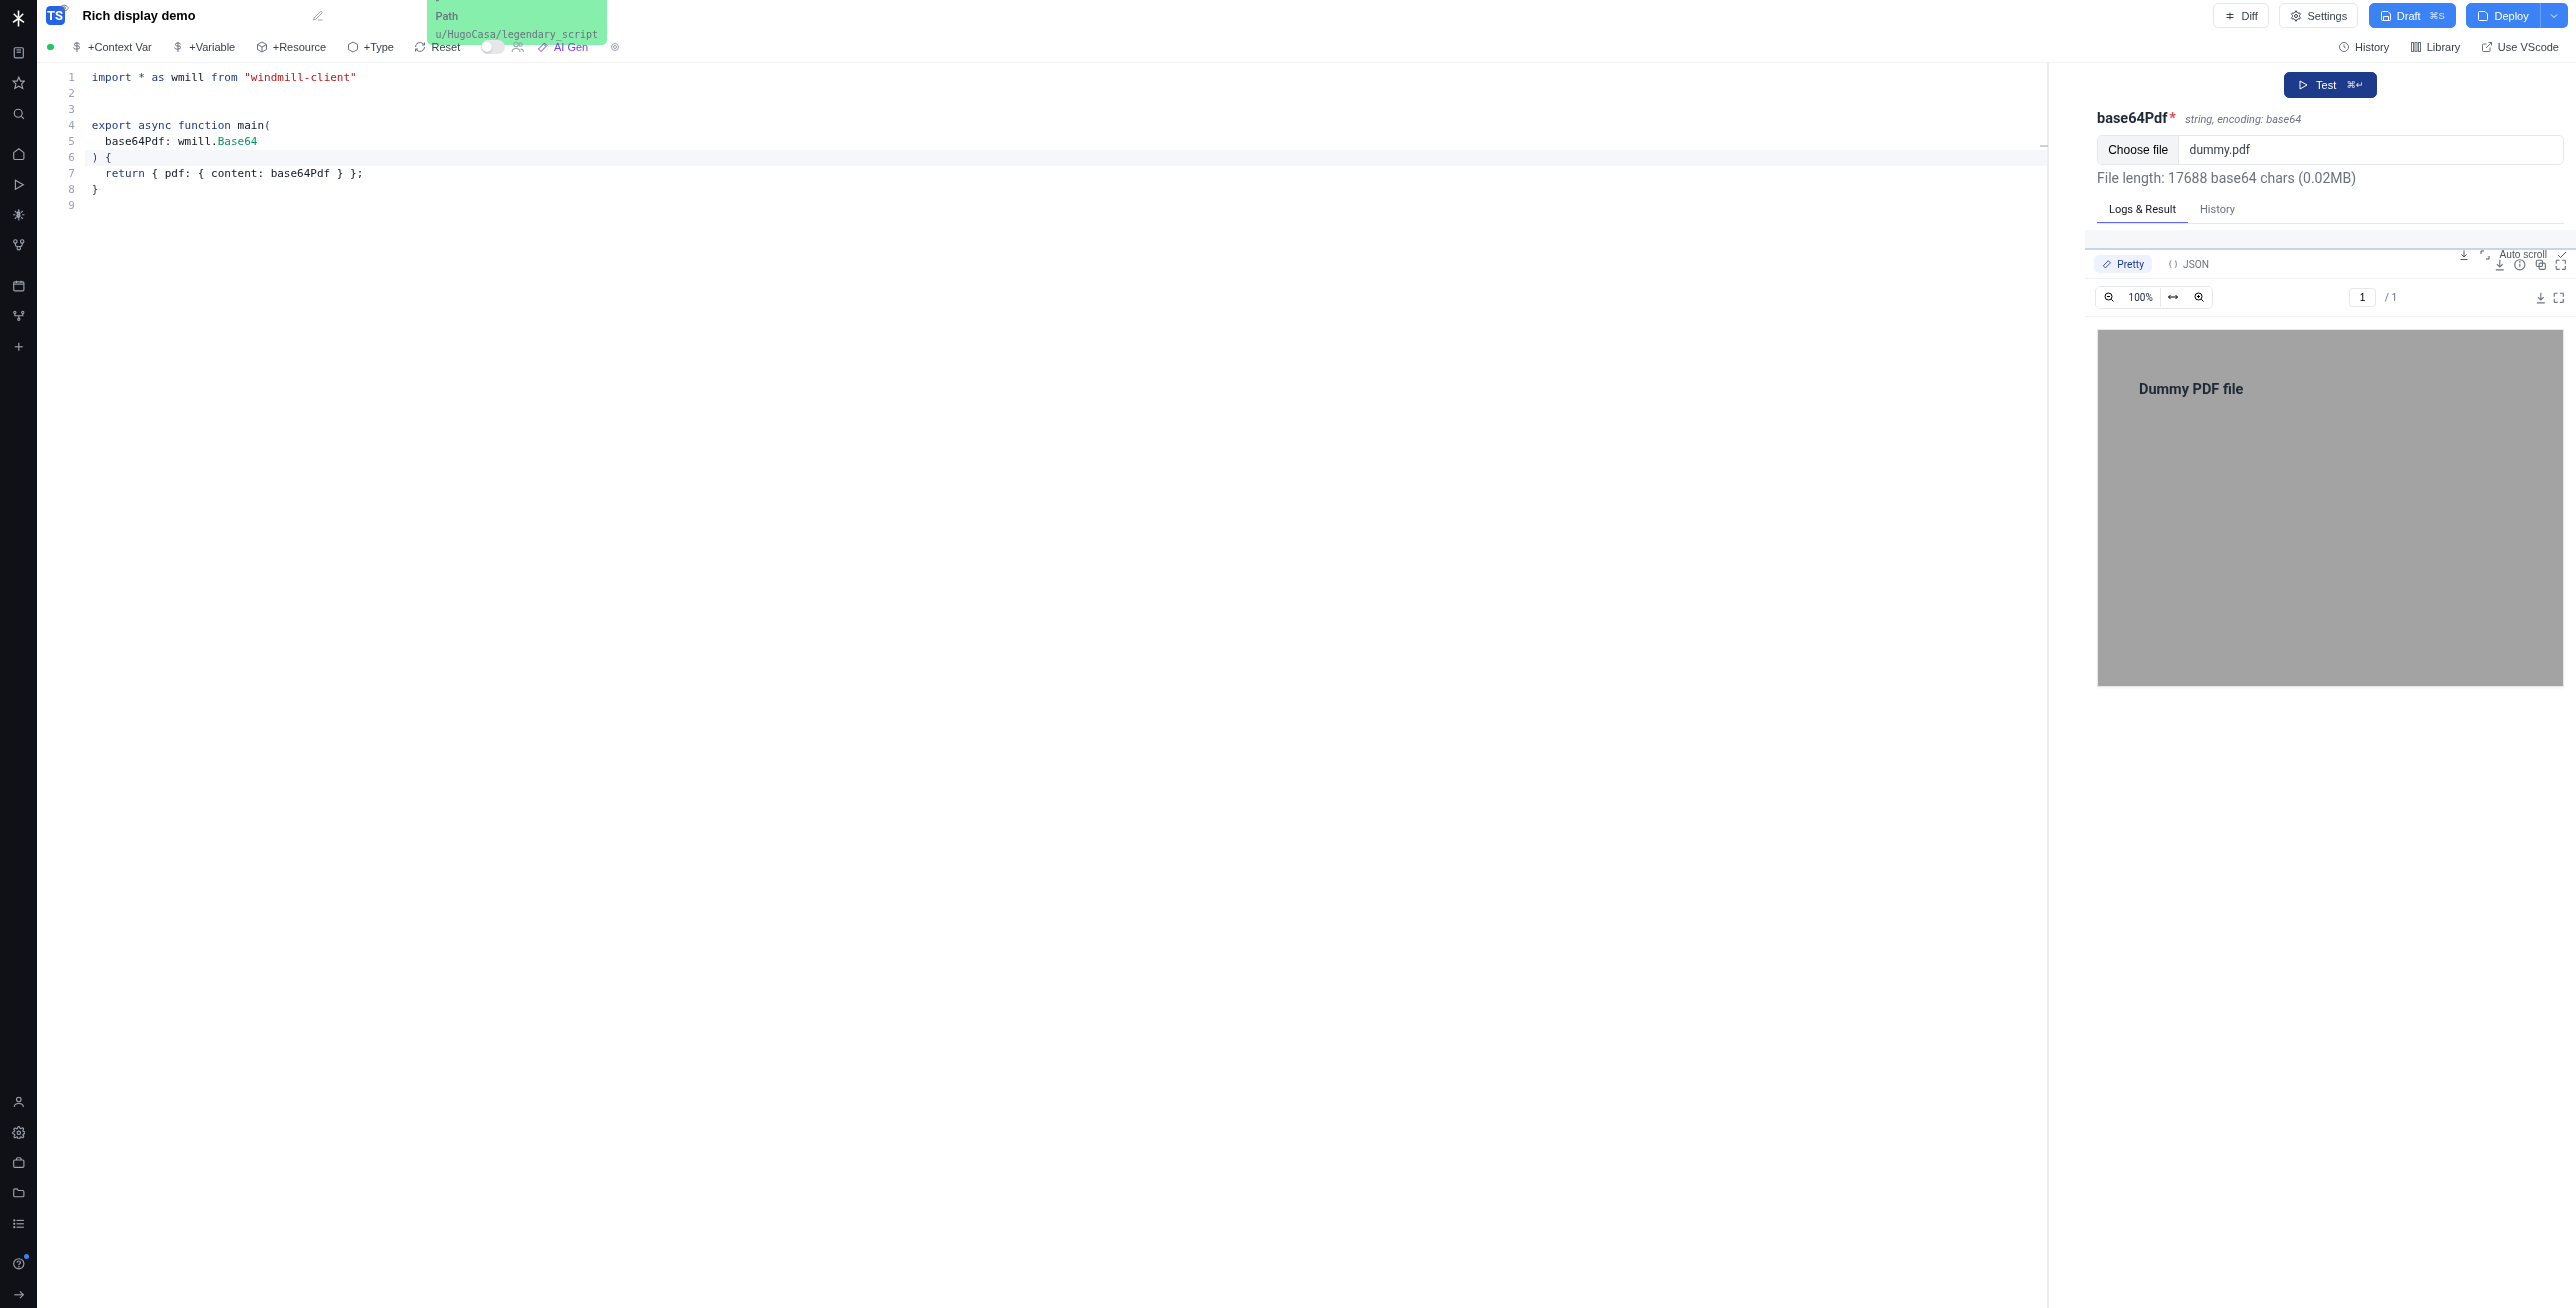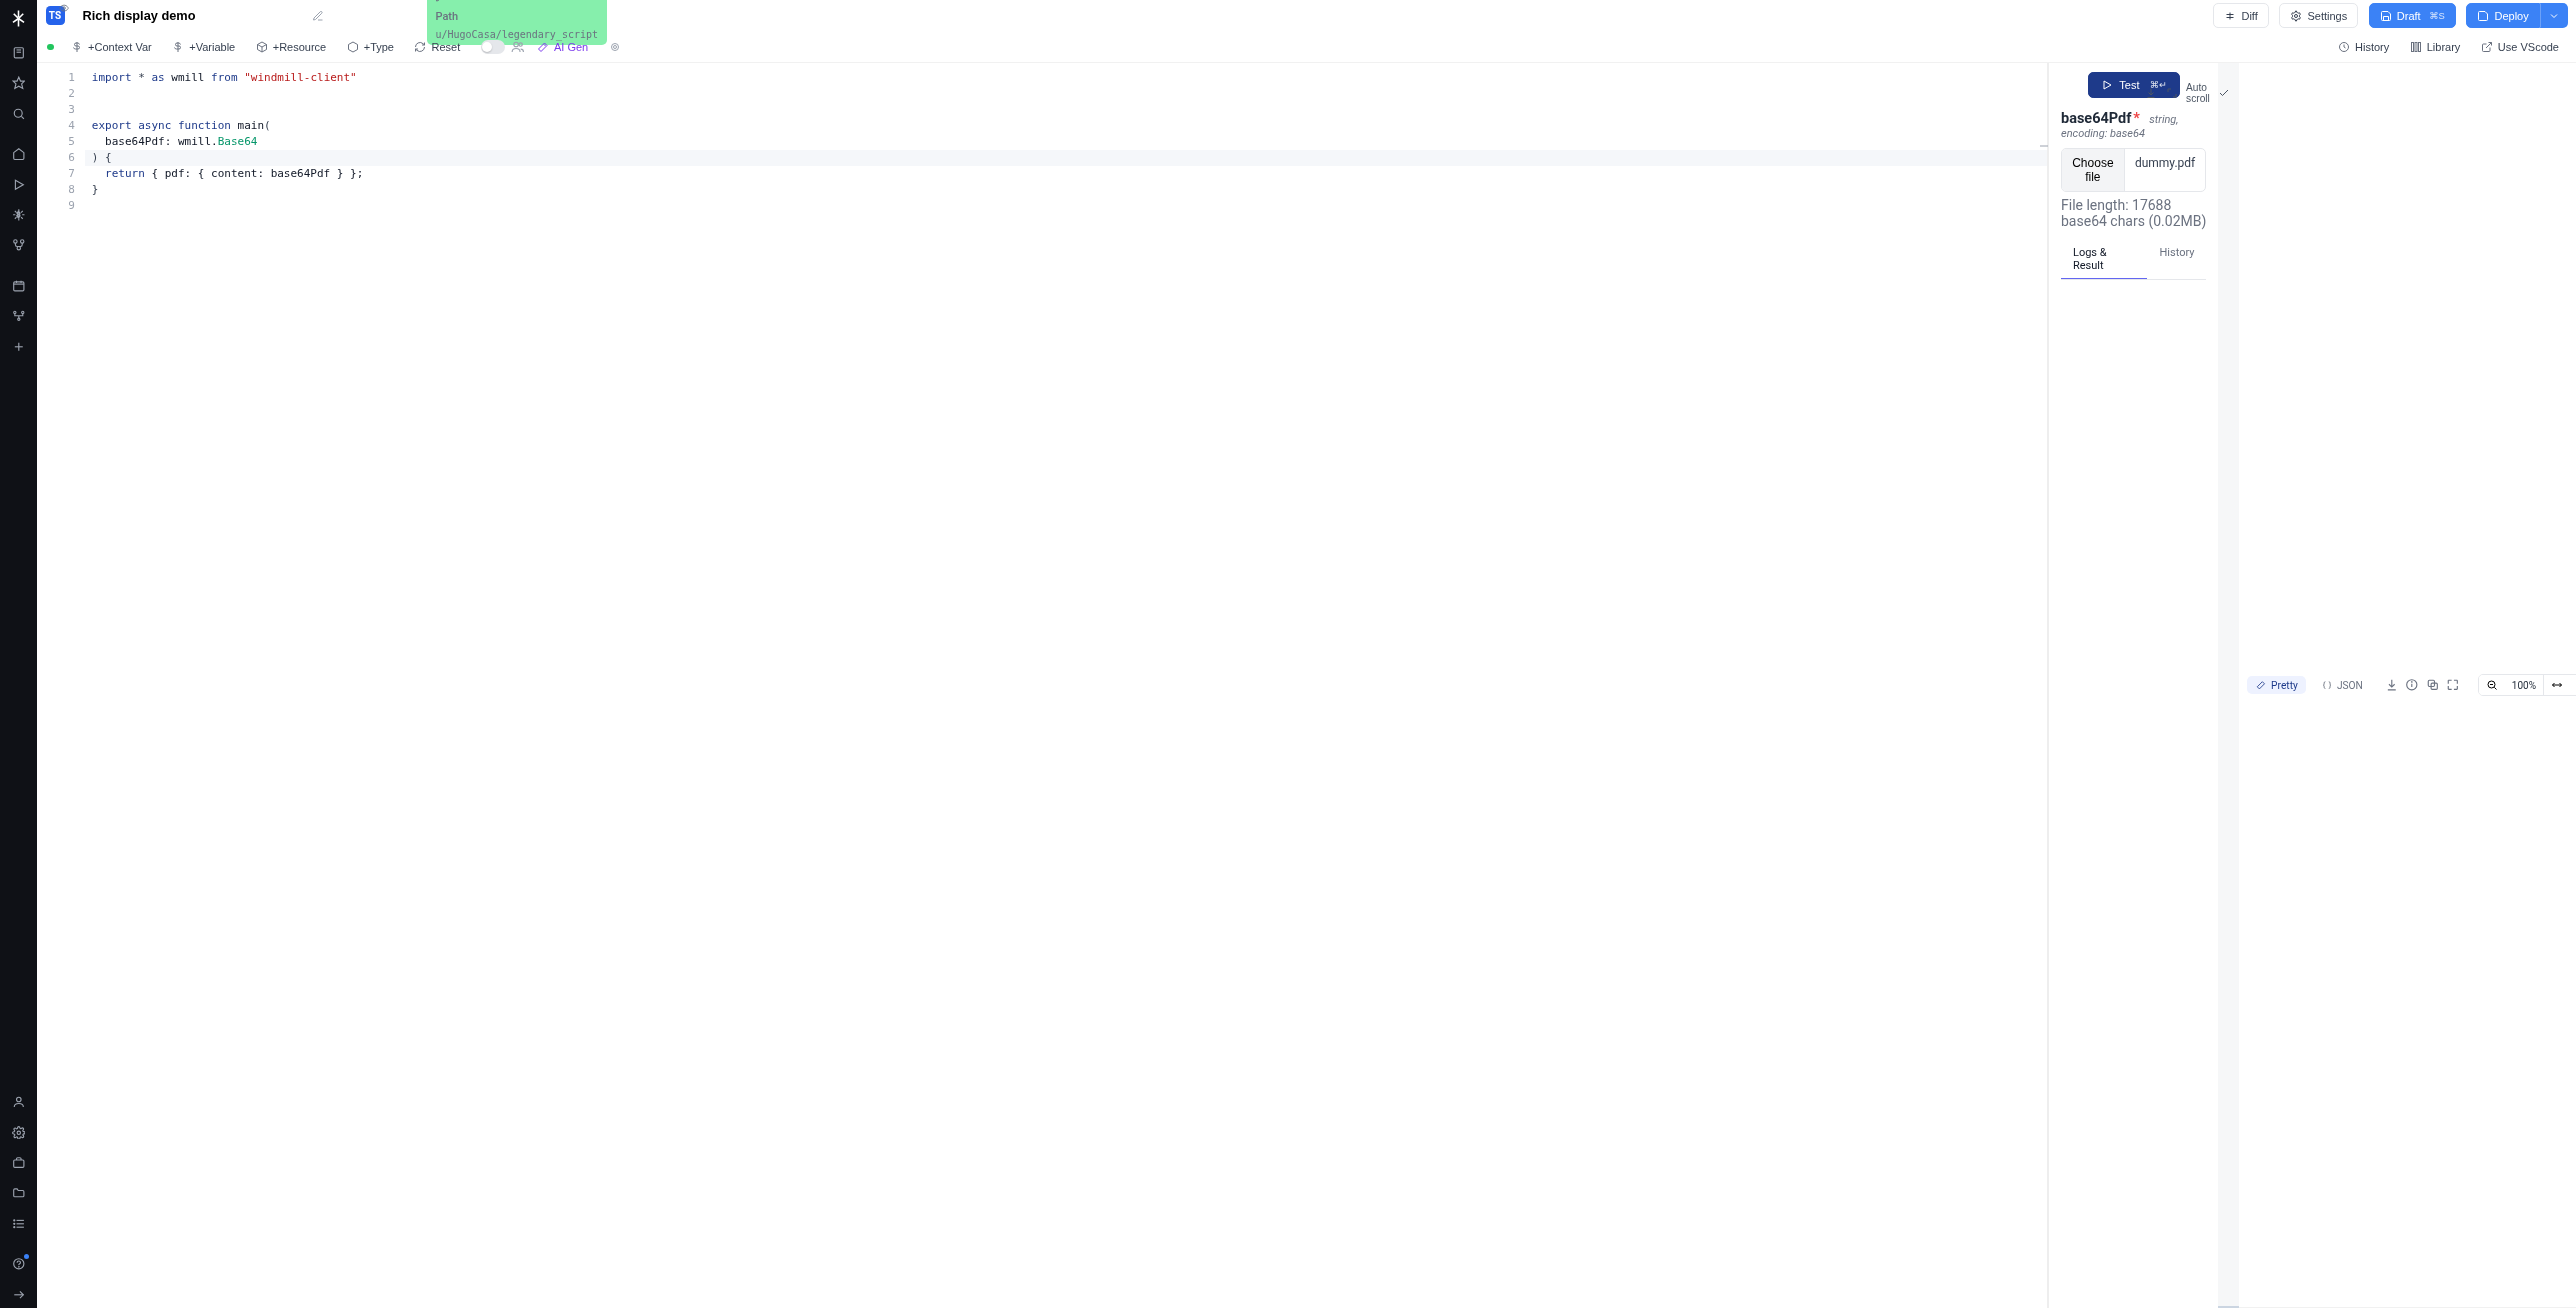--- a/index.html
+++ b/index.html
@@ -13,21 +13,21 @@
 .sidebar-item { width: 27px; height: 27px; display: flex; align-items: center; justify-content: center; color: #9ca3af; border-radius: 5.1px; cursor: pointer; position: relative; }
 .sidebar-sep { height: 6.8px; }
 .sidebar-spacer { flex: 1; }
 .sidebar-item .dot { position: absolute; top: 3.4px; right: 3.4px; width: 5.1px; height: 5.1px; border-radius: 50%; background: #3b82f6; }
 
 
 .main { flex: 1; display: flex; flex-direction: column; min-width: 0; }
 
 
 .header { height: 32px; display: flex; align-items: center; padding: 0 8.5px; gap: 10.2px; border-bottom: 0.9px solid transparent; }
-.file-badge { width: 19px; height: 19px; background: #2563eb; color: #fff; border-radius: 4.3px; display: flex; align-items: center; justify-content: center; font-size: 10px; font-weight: 700; position: relative; }
+.file-badge { width: 19px; height: 19px; background: #2563eb; color: #fff; border-radius: 4.3px; display: flex; align-items: center; justify-content: center; font-size: 13px; font-weight: 700; position: relative; }
 .file-badge .eye { position: absolute; top: -3.4px; right: -5.1px; color: #6b7280; }
 .title-input { font-size: 12.8px; font-weight: 600; border: none; outline: none; background: transparent; min-width: 221px; }
 .title-wrap { display: flex; align-items: center; gap: 8.5px; border: 0.9px solid transparent; padding: 3.4px 6.8px; border-radius: 5.1px; }
 .title-wrap .edit-icon { color: #9ca3af; }
 .path-chip { display: flex; align-items: flex-start; gap: 6.8px; background: #86efac; border-radius: 5.1px; padding: 4.3px 8.5px; margin-left: 85px; flex-direction: column; }
 .path-chip .path-label { color: #6b7280; font-weight: 500; }
 .path-chip .path-value { color: #6b7280; font-family: ui-monospace, Menlo, monospace; font-size: 10px; }
 .header-spacer { flex: 1; }
 .btn { display: inline-flex; align-items: center; gap: 5.1px; padding: 5.1px 10.2px; border-radius: 5.1px; border: 0.9px solid #e5e7eb; background: #fff; font-size: 11px; cursor: pointer; color: #374151; }
 .btn svg { width: 12px; height: 12px; }
@@ -57,21 +57,21 @@
 .code .line { height: 16px; padding: 0 6.8px; }
 .code .hl { background: #f5f7fa; }
 .tok-kw { color: #1e3a8a; }
 .tok-str { color: #b91c1c; }
 .tok-ident { color: #111827; }
 .tok-type { color: #059669; }
 .tok-punc { color: #374151; }
 .drag-handle { position: absolute; right: -3.4px; top: 73px; width: 12px; height: 20.4px; display:flex; align-items:center; justify-content:center; color:#9ca3af; }
 
 
-.panel { width: 528px; display: flex; flex-direction: row; border-left: 0.9px solid #eee; min-width: 0; background: #fff; }
+.panel { width: 528px; display: flex; flex-direction: column; border-left: 0.9px solid #eee; min-width: 0; background: #fff; padding-left: 36px; }
 .panel-top { padding: 8.5px 12px 5.1px; }
 .test-row { display: flex; justify-content: center; margin-bottom: 12px; }
 .btn-test { background: #1e3a8a; border: 0.9px solid #1e3a8a; color: #fff; display: inline-flex; align-items: center; gap: 6.8px; padding: 6px 12px; border-radius: 5.1px; font-size: 11px; cursor: pointer; }
 .btn-test .kbd { opacity: .85; }
 .param-title { font-size: 14.5px; font-weight: 700; display: inline-flex; align-items: baseline; gap: 1.7px; }
 .param-title .req { color: #ef4444; }
 .param-type { font-style: italic; color: #6b7280; font-size: 11px; margin-left: 6.8px; }
 .file-row { margin-top: 8.5px; display: flex; align-items: stretch; border: 0.9px solid #e5e7eb; border-radius: 5.1px; overflow: hidden; }
 .file-row button { border: none; border-right: 0.9px solid #e5e7eb; background: #f3f4f6; padding: 6.8px 10.2px; font-size: 12px; cursor: pointer; }
 .file-row .file-name { padding: 6.8px 10.2px; color: #374151; font-size: 12px; flex: 1; }

